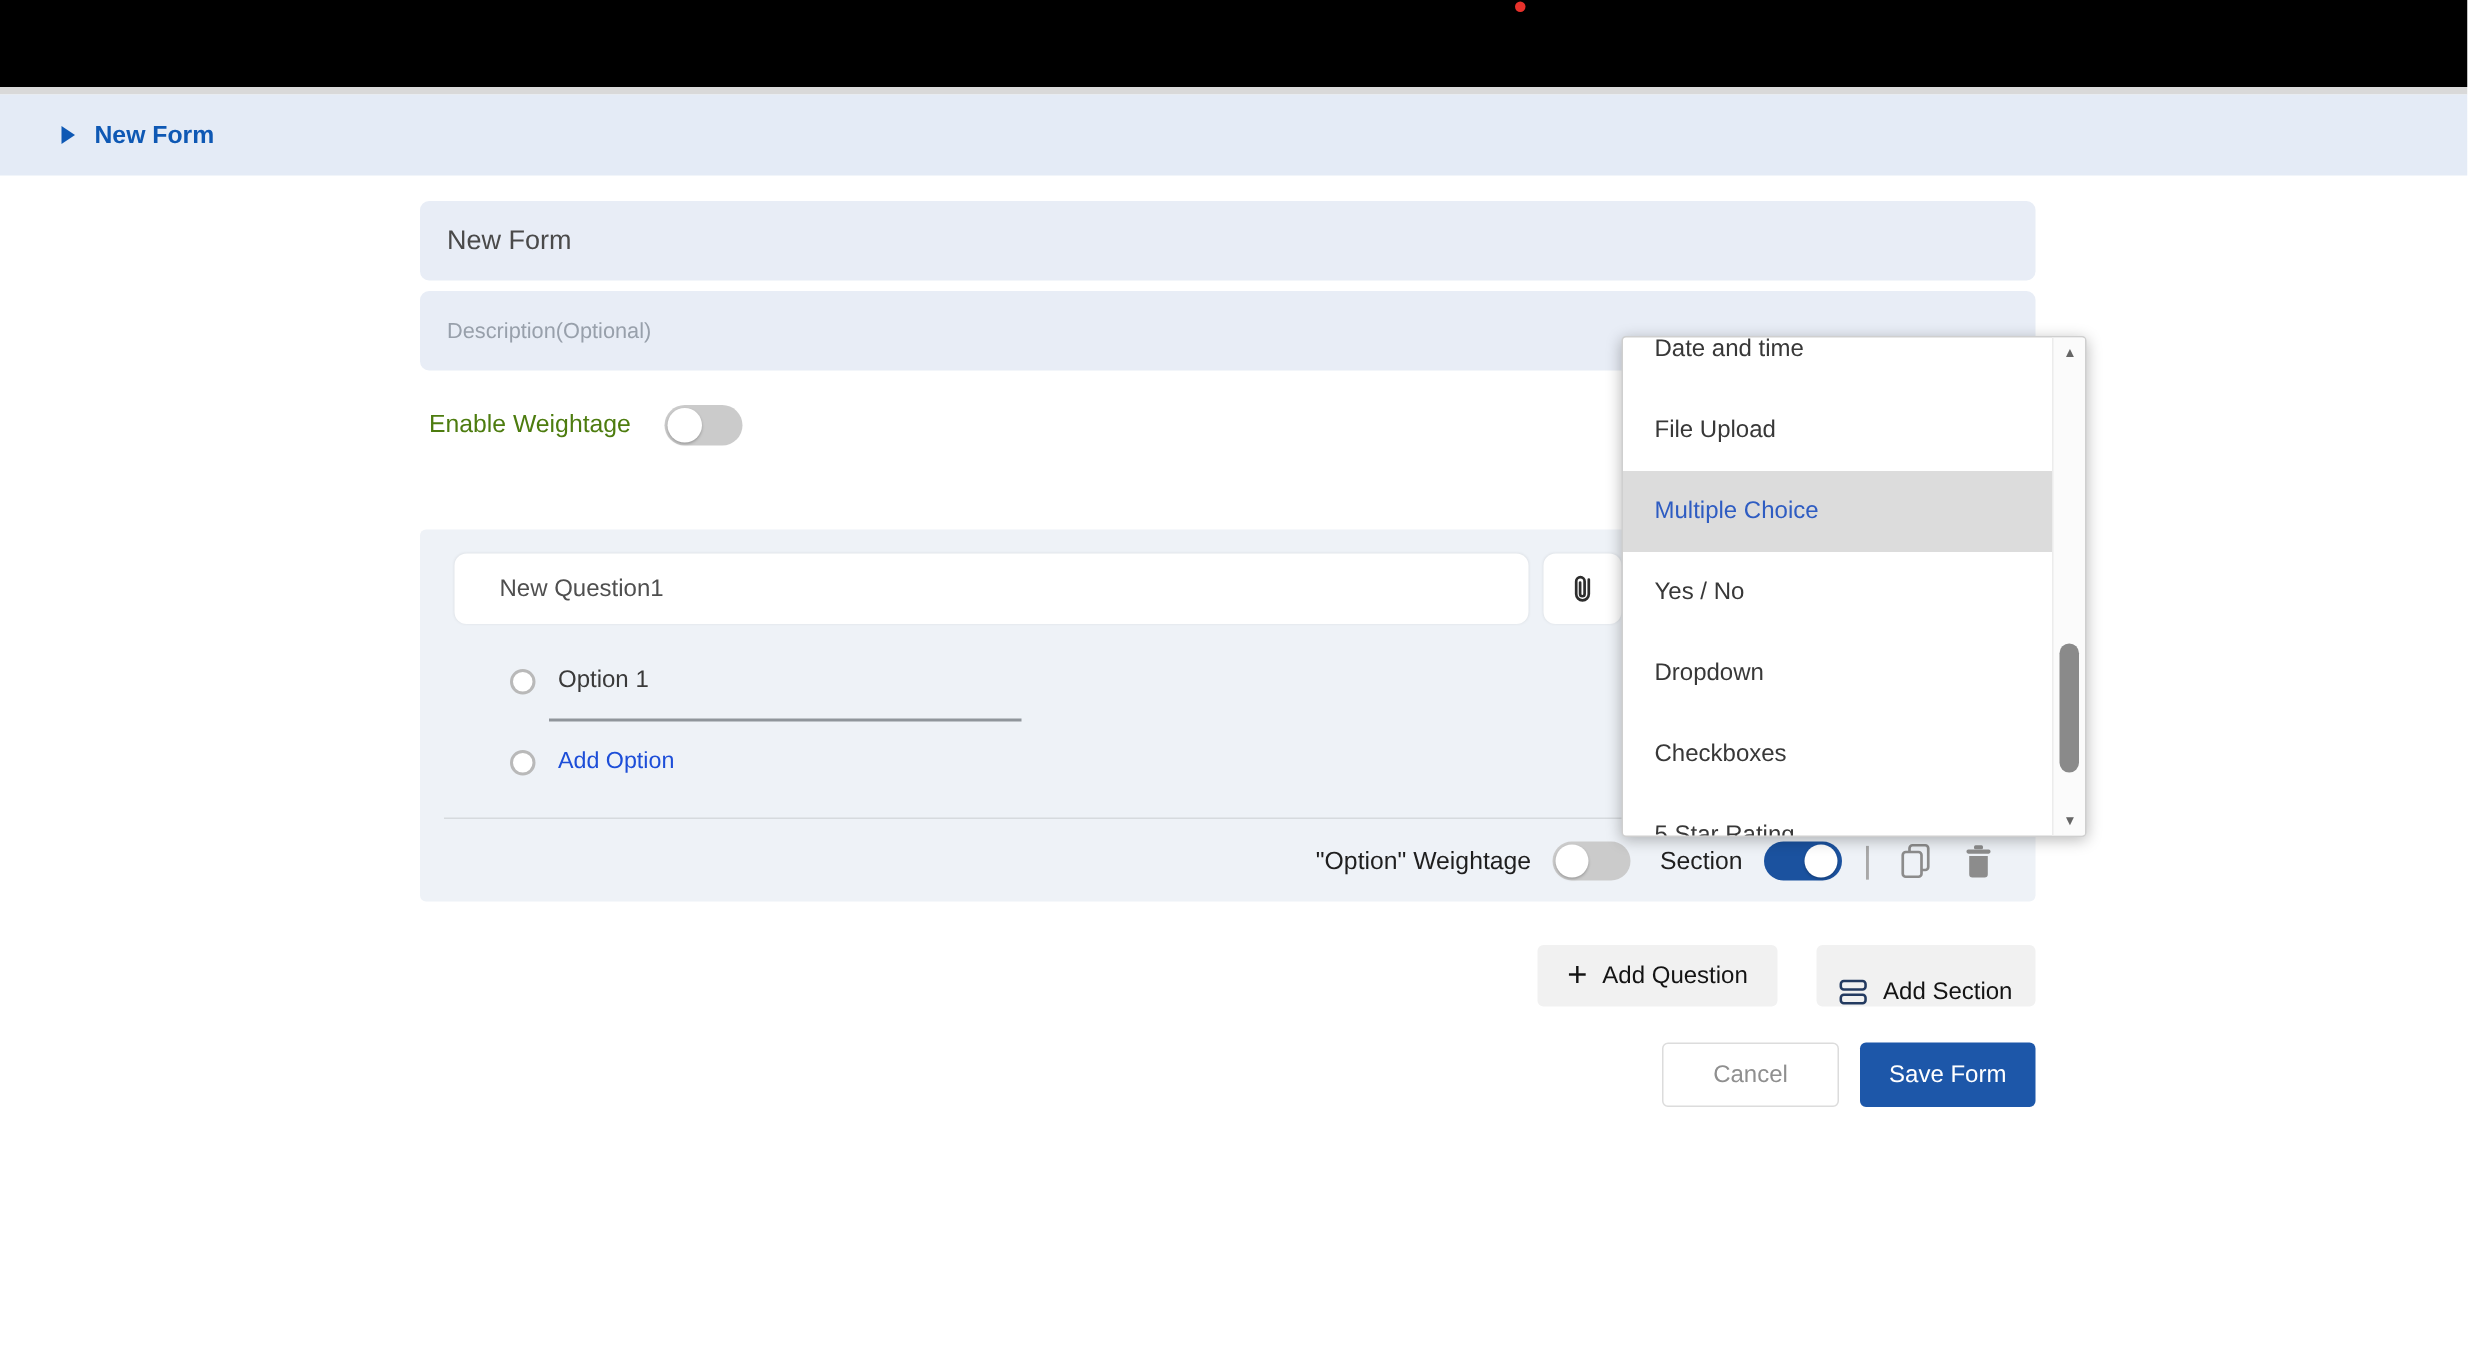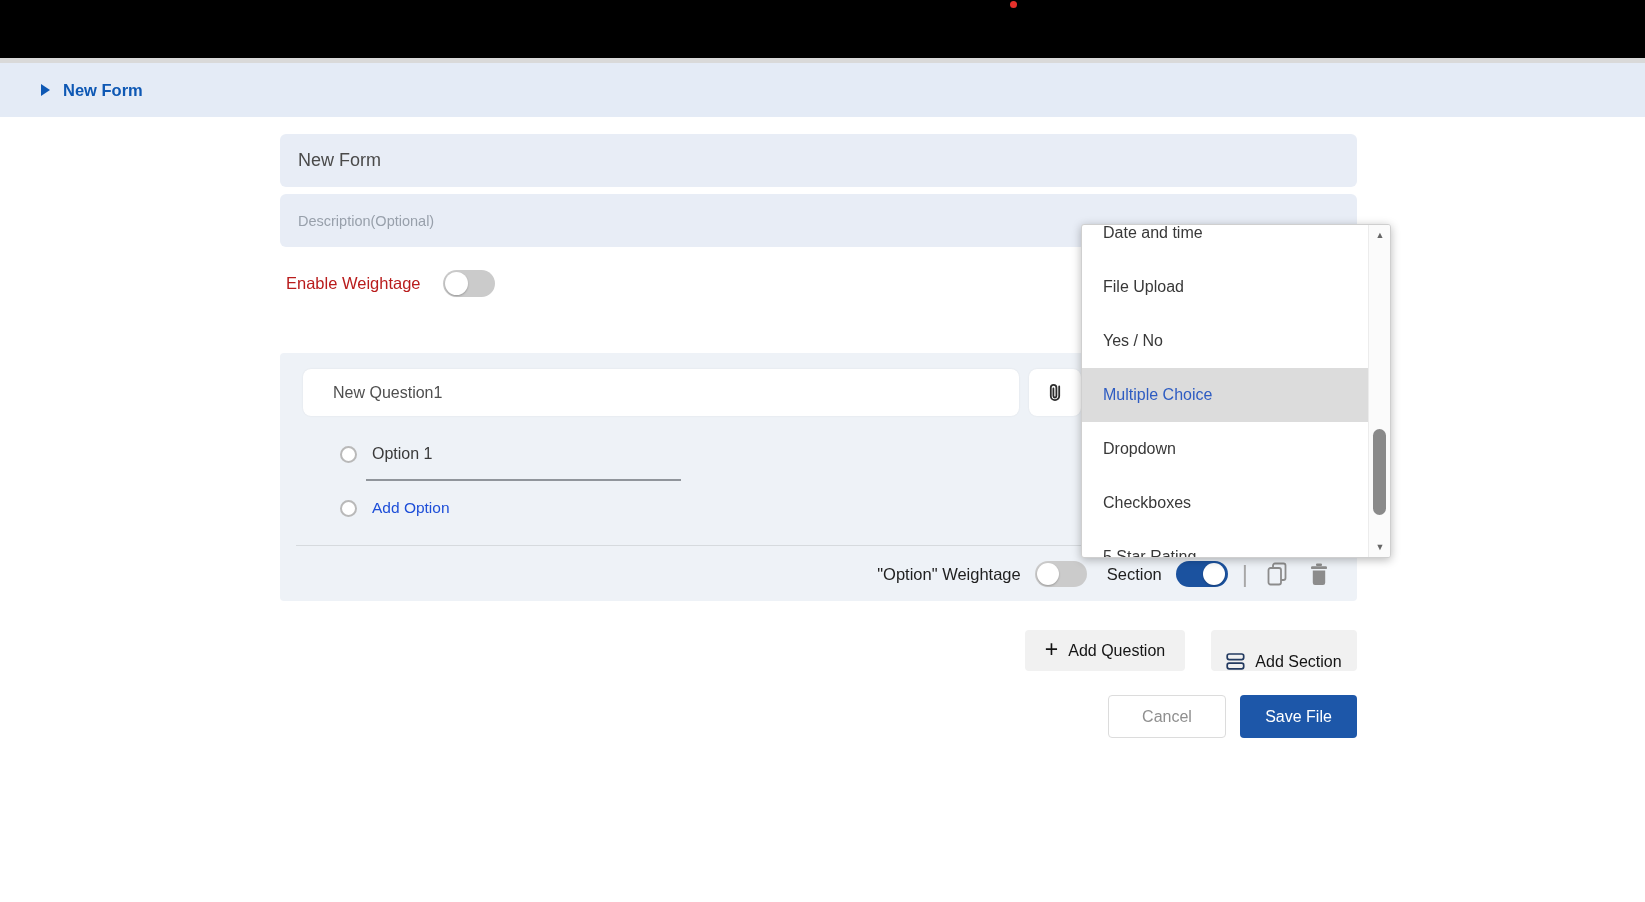--- a/index.html
+++ b/index.html
@@ -33,21 +33,21 @@
     position:absolute; left:280px; width:1077px; height:53px;
     background:#e8edf6; border:none; outline:none; border-radius:6px;
     padding:0 18px; font-family:"Liberation Sans", sans-serif;
   }
   .title-input { top:134px; font-size:18px; color:#4a4a4a; }
   .desc-input  { top:194px; font-size:14.5px; color:#4a4a4a; }
   .desc-input::placeholder { color:#98a0ab; opacity:1; }
 
   
   .weightage-row { position:absolute; left:286px; top:270px; display:flex; align-items:center; }
-  .weightage-row .lbl { font-size:16.5px; color:#b91c1c; }
+  .weightage-row .lbl { font-size:16.5px; color:#4d7c0f; }
 
   .toggle { position:relative; width:52px; height:27px; border-radius:14px; background:#cbcbcb; cursor:pointer; flex:none; }
   .toggle .knob {
     position:absolute; left:2px; top:2px; width:23px; height:23px; border-radius:50%;
     background:#fff; box-shadow:0 1px 2px rgba(0,0,0,.25);
   }
   .toggle.on { background:#1b529f; }
   .toggle.on .knob { left:auto; right:3px; }
   .weightage-row .toggle { margin-left:22px; }
 
@@ -214,29 +214,29 @@
     <rect x="1.2" y="2" width="16.5" height="5.6" rx="2"></rect>
     <rect x="1.2" y="11.2" width="16.5" height="5.6" rx="2"></rect>
   </svg>
   <span>Add Section</span>
 </button>
 
 <button class="btn btn-cancel">
   <span>Cancel</span>
 </button>
 <button class="btn btn-save">
-  <span>Save File</span>
+  <span>Save Form</span>
 </button>
 
 <div class="dropdown">
   <div class="dd-list">
     <div class="dd-item clip-top">Date and time</div>
     <div class="dd-item">File Upload</div>
+    <div class="dd-item selected">Multiple Choice</div>
     <div class="dd-item">Yes / No</div>
-    <div class="dd-item selected">Multiple Choice</div>
     <div class="dd-item">Dropdown</div>
     <div class="dd-item">Checkboxes</div>
     <div class="dd-item">5 Star Rating</div>
   </div>
   <div class="dd-scrollbar">
     <div class="dd-arrow up">▲</div>
     <div class="dd-thumb"></div>
     <div class="dd-arrow down">▼</div>
   </div>
 </div>

